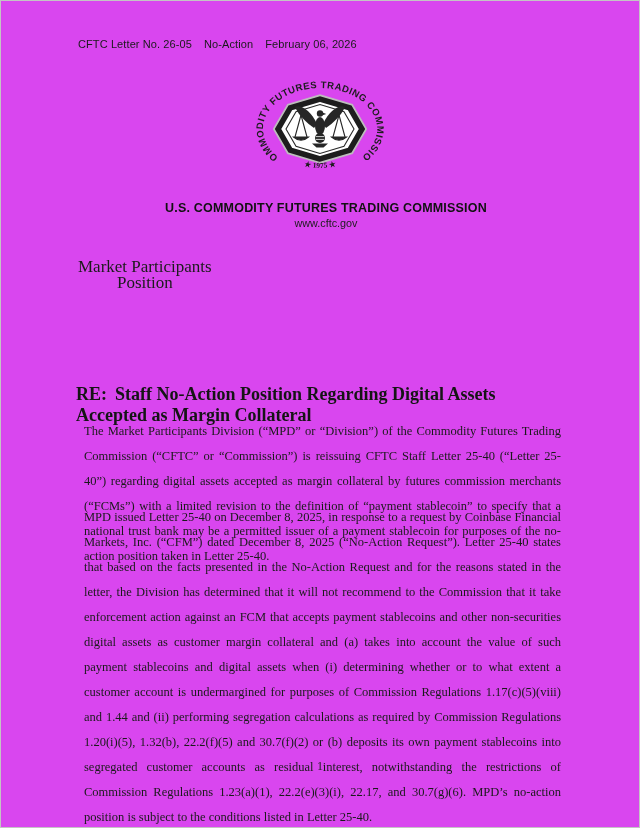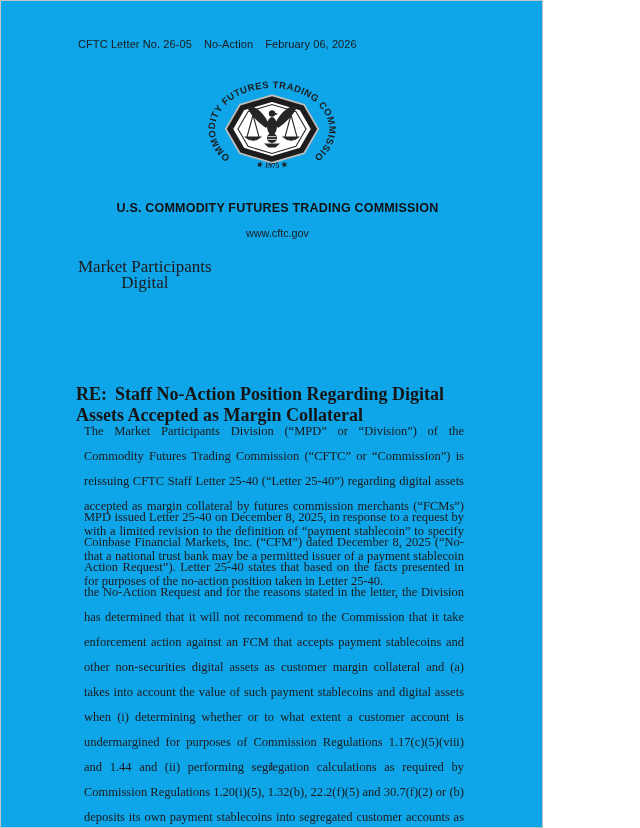--- a/index.html
+++ b/index.html
@@ -1,19 +1,19 @@
 <!DOCTYPE html>
 <html><head>
 <meta charset="utf-8">
 <style>
   html,body { margin:0; padding:0; background:#fff; }
   .page {
     position:relative;
-    width:543px; height:828px;
-    background:#0ea5e9;
+    width:640px; height:828px;
+    background:#d946ef;
     border:1px solid #c4c4c4;
     box-sizing:border-box;
     overflow:hidden;
     color:#1b1b1b;
     font-family:"Liberation Serif", serif;
   }
   .header-line {
     position:absolute; left:77px; top:37px;
     font-family:"Liberation Sans", sans-serif;
     font-size:11px; color:#1a1a1a; letter-spacing:0.1px;
@@ -23,21 +23,21 @@
   .seal { position:absolute; top:76px; left:50%; transform:translateX(-50%); }
   .agency { position:absolute; top:200px; left:0; right:0; text-align:center;padding-left:12px; }
   .agency-name {
     font-family:"Liberation Sans", sans-serif;
     font-weight:bold; font-size:12.5px; letter-spacing:0.2px; color:#111;
   }
   .agency-address, .agency-web {
     font-family:"Liberation Sans", sans-serif;
     font-size:10.8px; color:#1c1c1c; margin-top:3px;
   }
-  .agency-web { margin-top:12px; }
+  .agency-web { margin-top:2px; }
   .signatories {
     position:absolute; top:258px; left:77px; right:76px;
     display:flex; justify-content:space-between;
     font-size:17px; line-height:16px; color:#1b1b1b;
   }
   .sig-block { text-align:center; }
   .subject {
     position:absolute; top:383px; left:75px; right:70px;
     font-weight:bold; font-size:18px; color:#151515;
   }
@@ -103,21 +103,21 @@
   </svg>
 
   <div class="agency">
     <div class="agency-name">U.S. COMMODITY FUTURES TRADING COMMISSION</div>
     <div class="agency-web">www.cftc.gov</div>
   </div>
 
   <div class="signatories">
     <div class="sig-block">
       <div>Market Participants</div>
-      <div>Digital</div>
+      <div>Position</div>
     </div>
   </div>
 
   <div class="subject">
     <span>RE:</span><span class="subject-text">Staff No-Action Position Regarding Digital Assets Accepted as Margin Collateral</span>
   </div>
 
   <p class="body-para p1">The Market Participants Division (“MPD” or “Division”) of the Commodity Futures Trading Commission (“CFTC” or “Commission”) is reissuing CFTC Staff Letter 25-40 (“Letter 25-40”) regarding digital assets accepted as margin collateral by futures commission merchants (“FCMs”) with a limited revision to the definition of “payment stablecoin” to specify that a national trust bank may be a permitted issuer of a payment stablecoin for purposes of the no-action position taken in Letter 25-40.</p>
   <p class="body-para p2">MPD issued Letter 25-40 on December 8, 2025, in response to a request by Coinbase Financial Markets, Inc. (“CFM”) dated December 8, 2025 (“No-Action Request”).  Letter 25-40 states that based on the facts presented in the No-Action Request and for the reasons stated in the letter, the Division has determined that it will not recommend to the Commission that it take enforcement action against an FCM that accepts payment stablecoins and other non-securities digital assets as customer margin collateral and (a) takes into account the value of such payment stablecoins and digital assets when (i) determining whether or to what extent a customer account is undermargined for purposes of Commission Regulations 1.17(c)(5)(viii) and 1.44 and (ii) performing segregation calculations as required by Commission Regulations 1.20(i)(5), 1.32(b), 22.2(f)(5) and 30.7(f)(2) or (b) deposits its own payment stablecoins into segregated customer accounts as residual interest, notwithstanding the restrictions of Commission Regulations 1.23(a)(1), 22.2(e)(3)(i), 22.17, and 30.7(g)(6).  MPD’s no-action position is subject to the conditions listed in Letter 25-40.</p>
 

